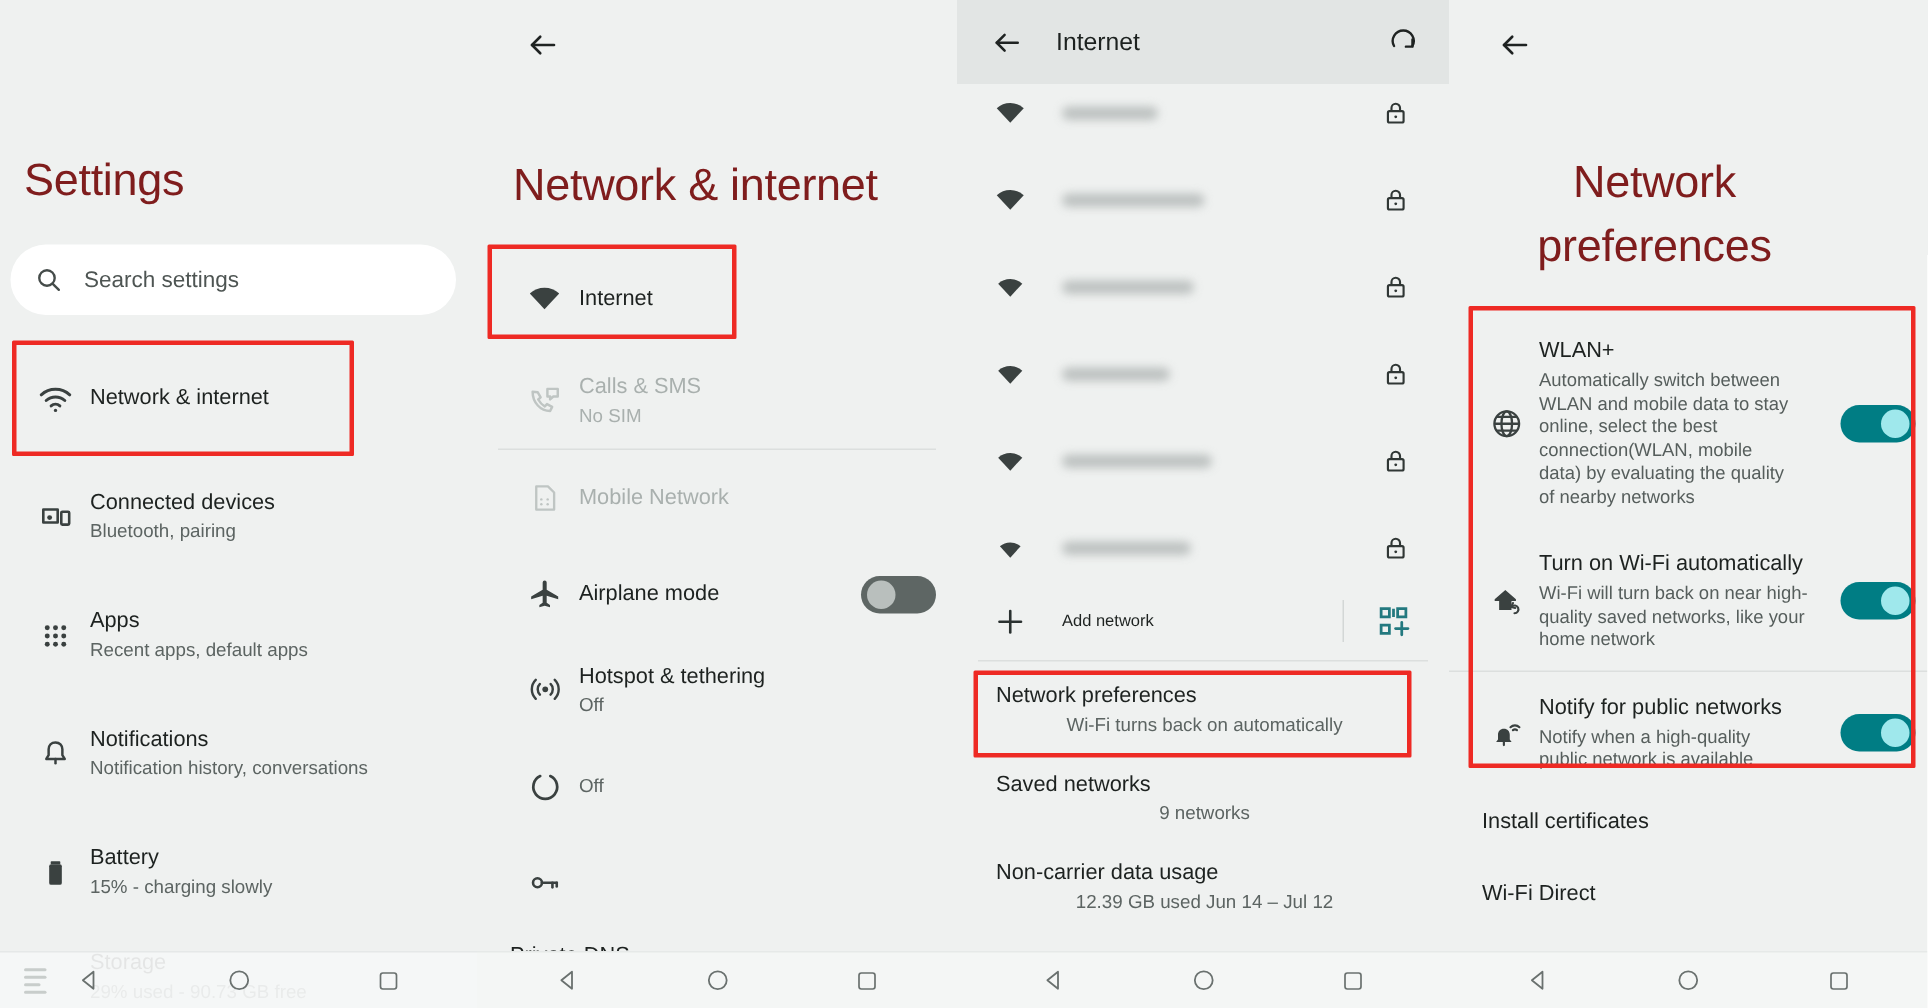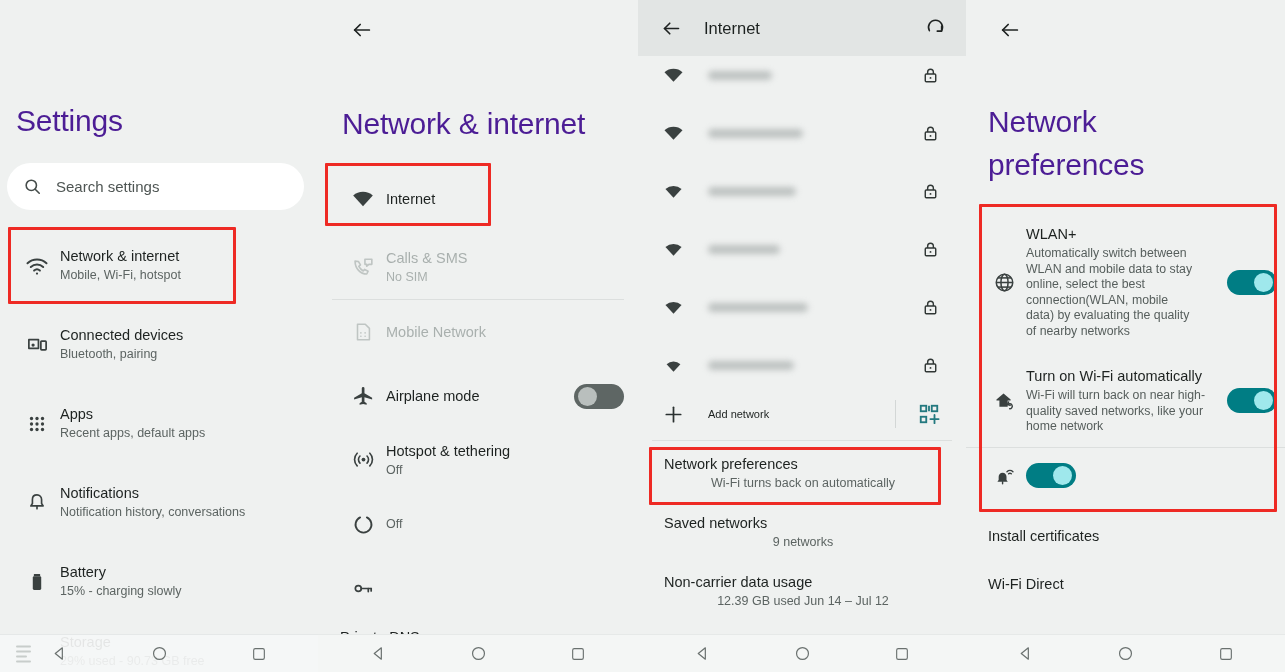--- a/index.html
+++ b/index.html
@@ -17,21 +17,21 @@
   #panel-internet  { width: 328px; }
   #panel-prefs     { width: 319px; }
 
   
   .back-arrow {
     position: absolute; left: 28px; top: 14px;
     width: 32px; height: 32px; display: flex; align-items: center; justify-content: center;
     color: #1f2322; cursor: pointer;
   }
   .page-title {
-    font-size: 30px; font-weight: 400; color: #4c1d95; letter-spacing: -0.2px;
+    font-size: 30px; font-weight: 400; color: #7f1d1d; letter-spacing: -0.2px; text-align: center;
   }
   .row { display: flex; align-items: center; position: relative; }
   .row-icon { width: 44px; flex: none; display: flex; align-items: center; justify-content: center; color: #3a4140; }
   .row-text { flex: 1 1 auto; min-width: 0; }
   .row-title { font-size: 14.5px; color: #1d2220; line-height: 19px; }
   .row-sub { font-size: 12.5px; color: #5c6462; line-height: 17px; margin-top: 1px; }
   .dim .row-title, .dim .row-sub { color: #a9b0ae; }
   .dim .row-icon { color: #bfc5c3; }
   .divider { height: 1px; background: #dcdfde; margin: 0 14px; }
 
@@ -110,21 +110,21 @@
   #internet-bottom .row-sub { font-size: 12.5px; text-align: center; }
 
   
   #panel-prefs .hdr { position: absolute; left: 22px; top: 100px; line-height: 43px; width: 230px; }
   #prefs-list { position: absolute; left: 0; right: 0; top: 211px; }
   #prefs-list .prow { display: flex; align-items: center; padding: 14px 8px 14px 16px; }
   #prefs-list .picon { width: 44px; flex: none; display: flex; align-items: center; justify-content: center; color: #3a4140; }
   #prefs-list .ptext { flex: 1 1 auto; min-width: 0; padding-right: 8px; }
   #prefs-list .ptitle { font-size: 14.5px; color: #1d2220; line-height: 19px; }
   #prefs-list .pdesc { font-size: 12.3px; color: #565e5c; line-height: 15.5px; margin-top: 2px; }
-  #prefs-links { position: absolute; left: 0; right: 0; top: 512px; text-align: center; }
+  #prefs-links { position: absolute; left: 0; right: 0; top: 524px; text-align: center; }
   #prefs-links .lrow { padding: 12px 16px 12px 22px; font-size: 14.5px; color: #1d2220; height: 48px; display: flex; align-items: center; }
 
   svg { display: block; }
 </style>
 </head>
 <body>
 
 <div class="screens">
 
   <div class="panel" id="panel-settings">
@@ -147,21 +147,20 @@
         <span class="row-icon">
           <svg width="24" height="24" viewBox="0 0 24 24" fill="none" stroke="currentColor" stroke-width="2" stroke-linecap="round">
             <path d="M2.5 9.2a14 14 0 0 1 19 0"></path>
               <path d="M5.8 13a9.2 9.2 0 0 1 12.4 0"></path>
               <path d="M9.1 16.6a4.4 4.4 0 0 1 5.8 0"></path>
               <circle cx="12" cy="19.6" r="1.1" fill="currentColor" stroke="none"></circle>
           </svg>
         </span>
         <span class="row-text">
           <span class="row-title" style="display:block">Network &amp; internet</span>
-          <span class="row-sub" style="display:block">Mobile, Wi-Fi, hotspot</span>
         </span>
       </div>
 
       <div class="item row">
         <span class="row-icon">
           <svg width="23" height="23" viewBox="0 0 24 24" fill="none" stroke="currentColor" stroke-width="1.8" stroke-linejoin="round">
             <path d="M3 7h10v9H3z"></path>
               <rect x="15.5" y="8.5" width="5.5" height="9" rx="0.8"></rect>
               <circle cx="7.4" cy="12.6" r="1.7" fill="currentColor" stroke="none"></circle>
           </svg>
@@ -626,20 +625,24 @@
 
       <div class="prow">
         <span class="picon">
           <svg width="23" height="23" viewBox="0 0 24 24" fill="none" stroke="currentColor" stroke-width="1.5">
             <path d="M10 9.2c-2.5 0-4.1 1.8-4.1 4.2v3.3L4.6 18.4h10.8l-1.3-1.7v-3.3c0-2.4-1.6-4.2-4.1-4.2z" fill="currentColor" stroke="none"></path>
             <line x1="10" y1="18.4" x2="10" y2="20.6" stroke-linecap="round" stroke="currentColor"></line>
             <path d="M14.6 8.1a4.4 4.4 0 0 1 6.2 0" stroke-linecap="round"></path>
             <path d="M16.3 10.2a2.1 2.1 0 0 1 2.8 0" stroke-linecap="round"></path>
           </svg>
         </span>
+        <span class="ptext">
+          <span class="ptitle" style="display:block">Notify for public networks</span>
+          <span class="pdesc" style="display:block; max-width:168px;">Notify when a high-quality public network is available</span>
+        </span>
         <span class="toggle on">
             <span class="knob"></span>
           </span>
       </div>
     </div>
 
     <div class="divider" style="position:absolute; left:0; right:0; top:447px; margin:0 0 0 0;"></div>
 
     <div id="prefs-links">
       <div class="lrow">

